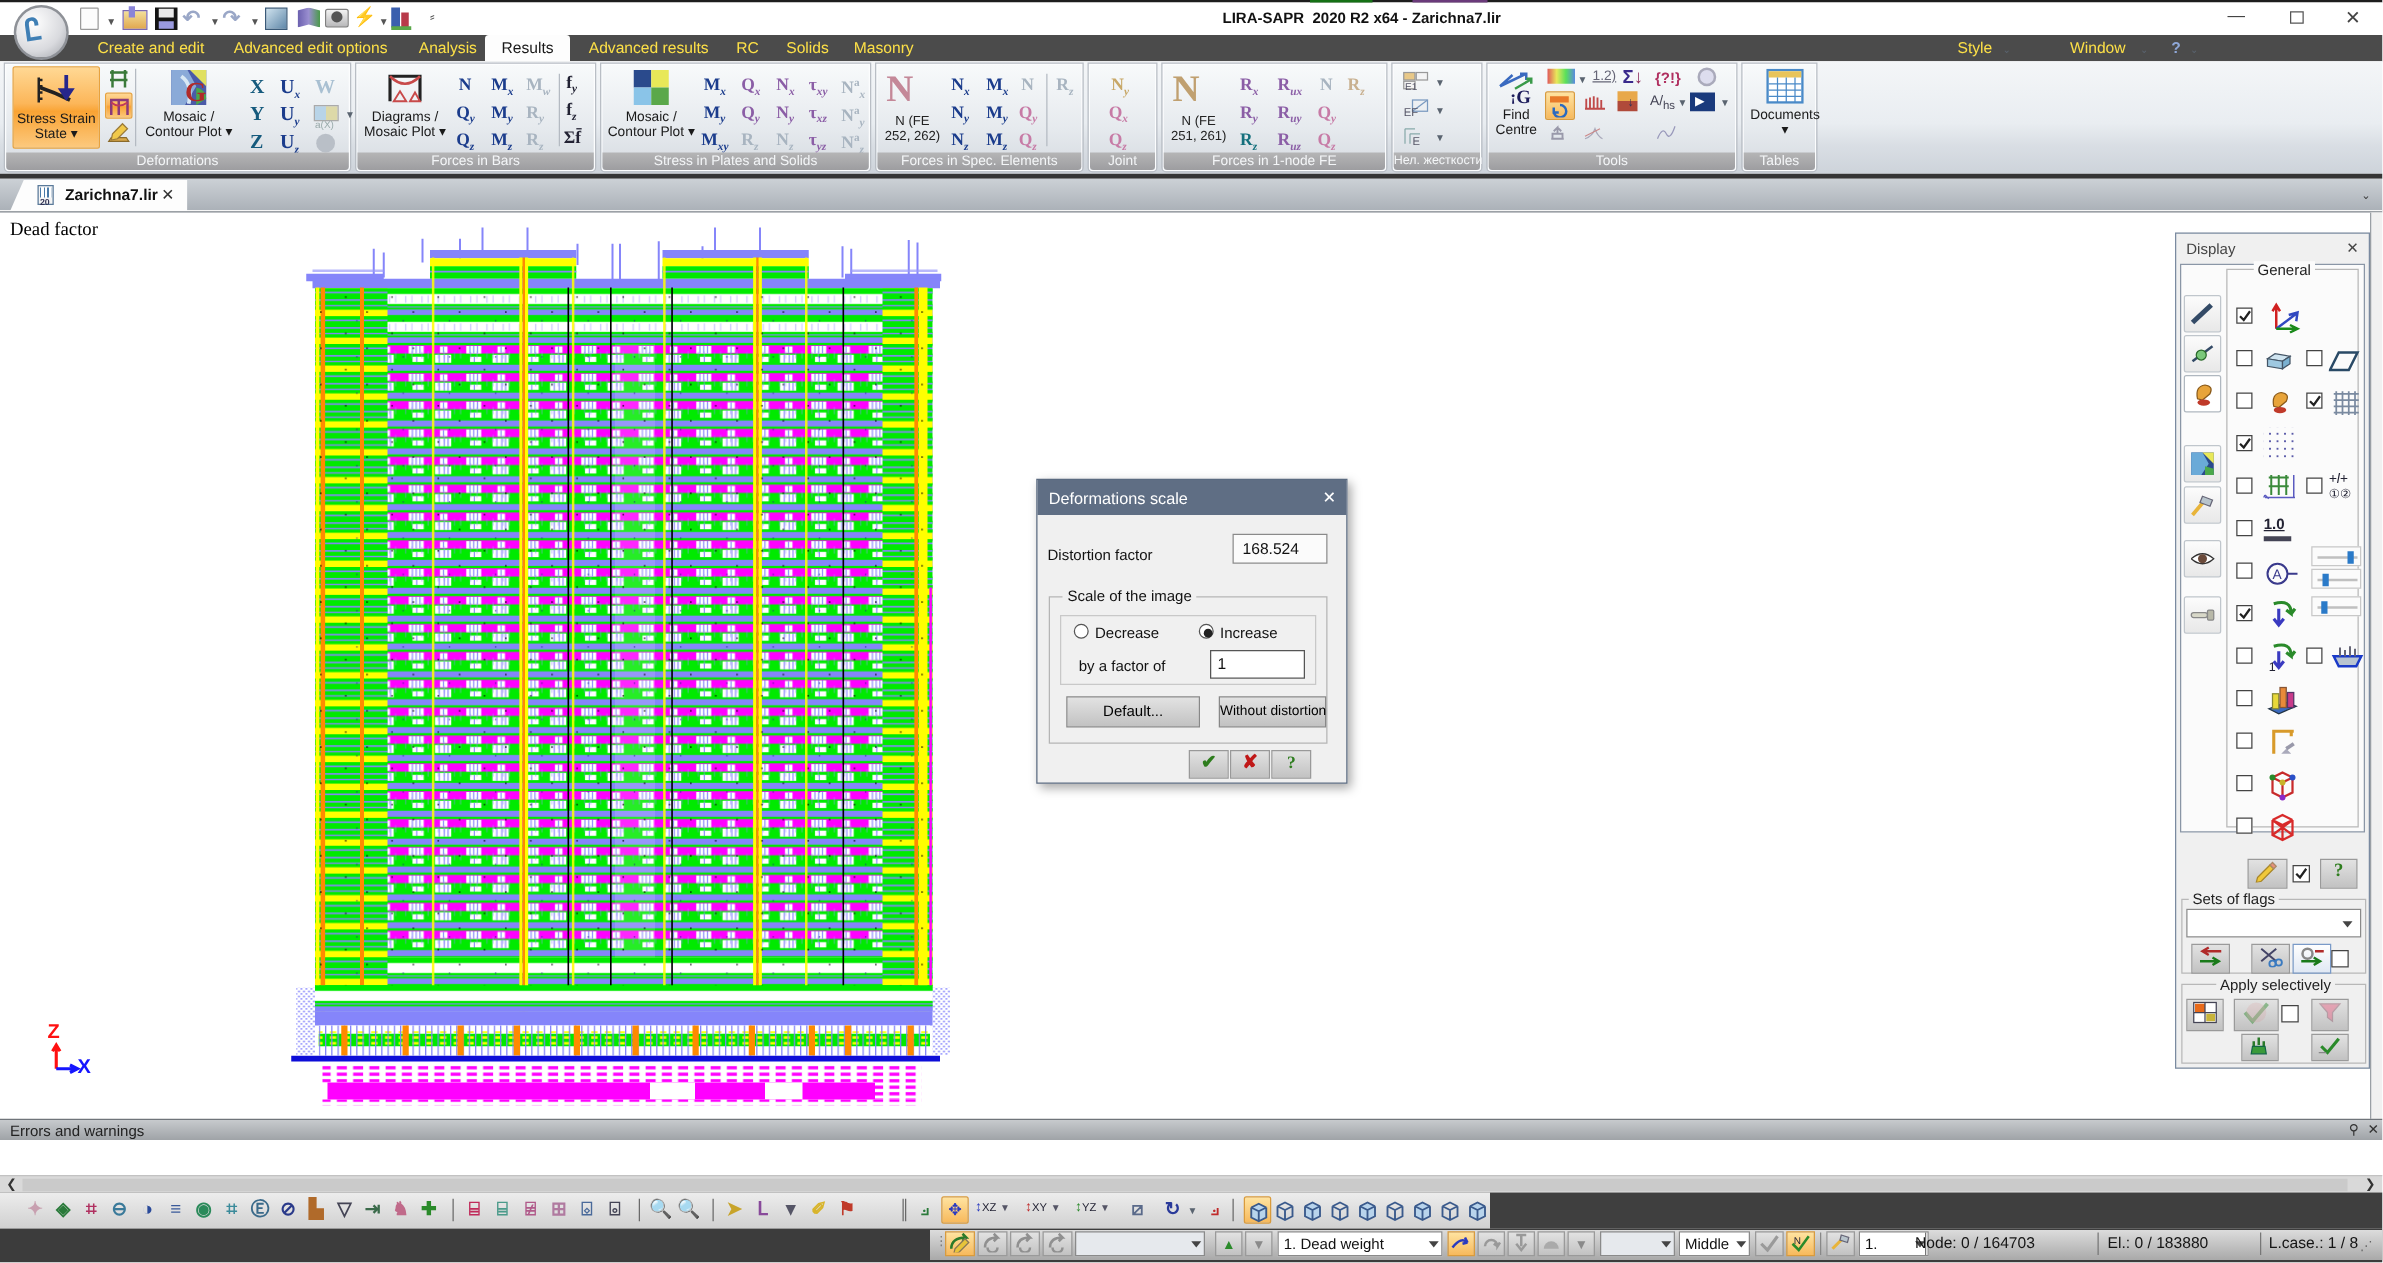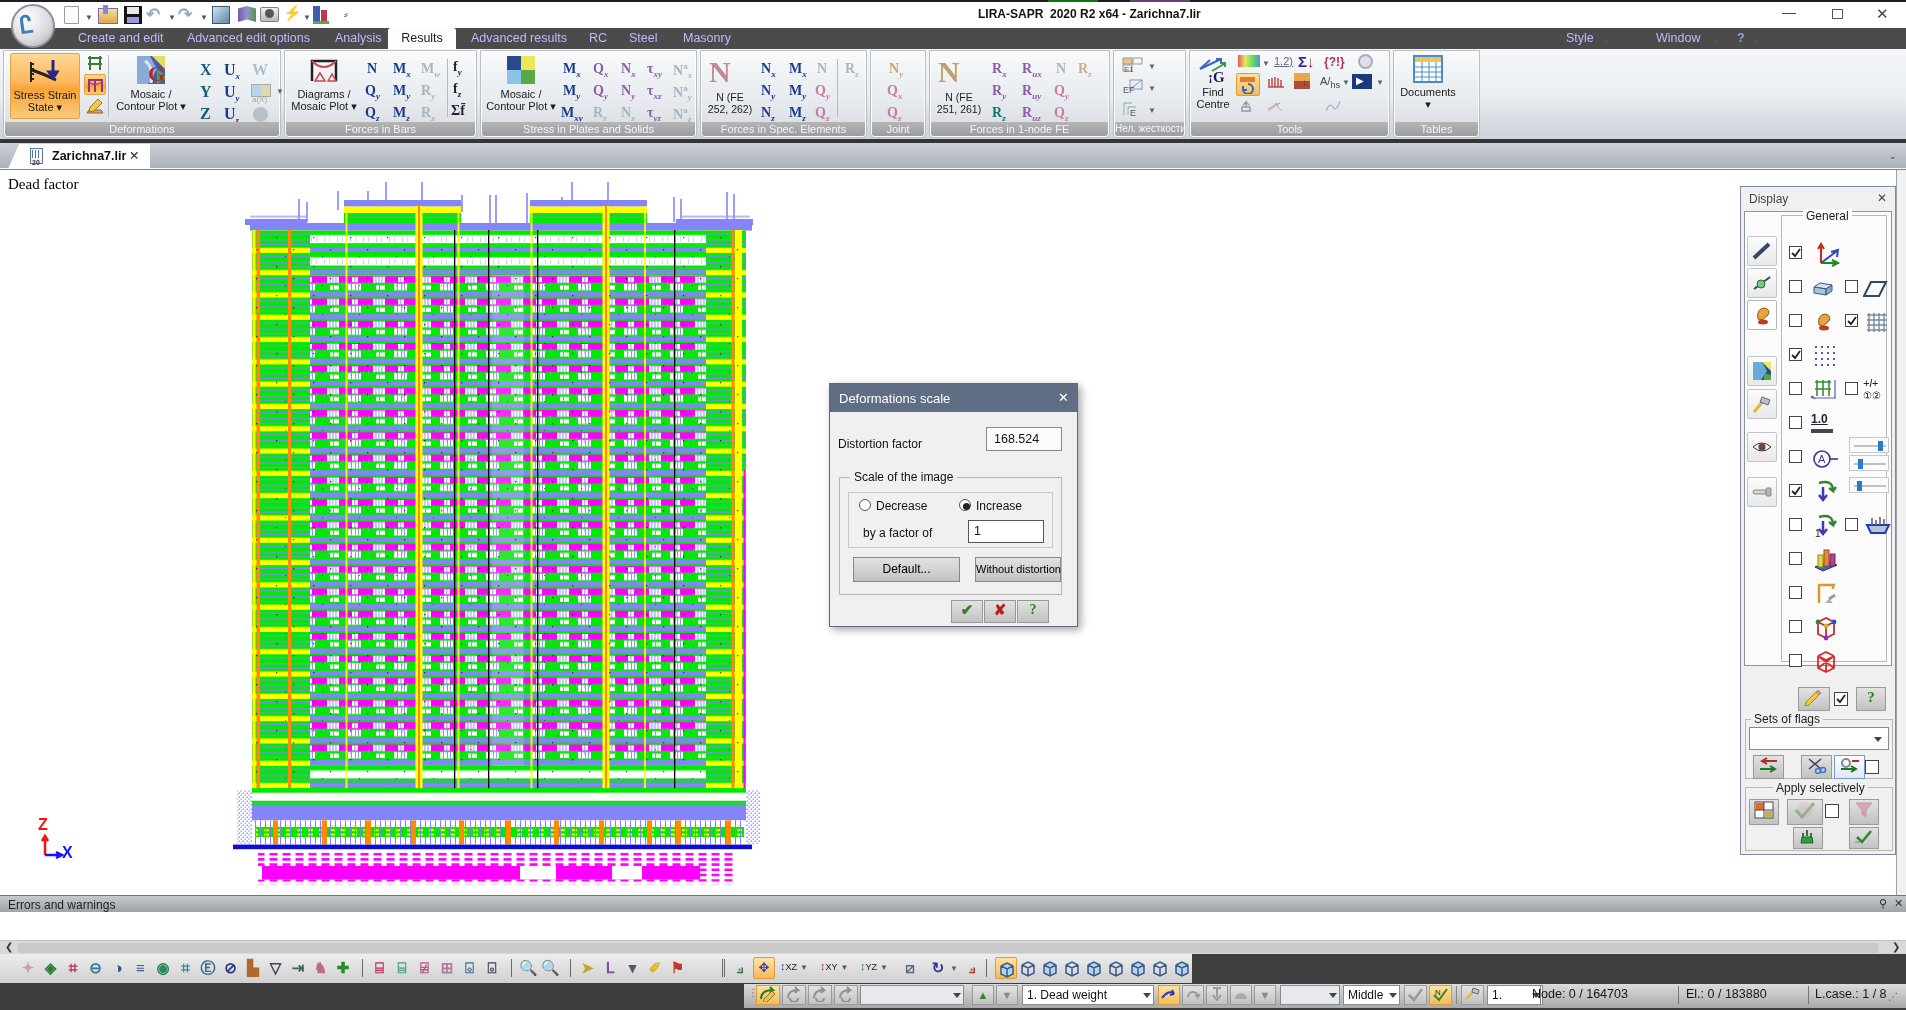--- a/index.html
+++ b/index.html
@@ -5,21 +5,21 @@
 html,body{width:1906px;height:1010px;overflow:hidden;font-family:"Liberation Sans",sans-serif;background:#fff}
 .abs{position:absolute}
 #app{position:relative;width:1906px;height:1010px;background:#fff}
 
 #topstrip{left:0;top:0;width:1906px;height:2px;background:#1d1d1d}
 #titlebar{left:0;top:2px;width:1906px;height:26px;background:#ffffff}
 #title{left:978px;top:7px;font-size:12px;font-weight:bold;color:#111}
 .winbtn{top:8px;font-size:14px;color:#444;font-weight:400}
 
 #tabrow{left:0;top:28px;width:1906px;height:21px;background:#4b4b4b}
-.rtab{position:absolute;top:3px;font-size:12.5px;color:#c4b5fd}
+.rtab{position:absolute;top:3px;font-size:12.5px;color:#fde047}
 #acttab{left:388px;top:0px;width:68px;height:21px;background:#fdfdfd;border-radius:3px 3px 0 0;text-align:center;font-size:12.5px;color:#1a1a1a;padding-top:3px}
 
 #ribbon{left:0;top:49px;width:1906px;height:90px;background:linear-gradient(#f4f6f8,#e9edf1 55%,#d9dee4 75%,#cdd3da)}
 .rgroup{position:absolute;top:1px;height:88px;background:linear-gradient(#f8fafb,#e6eaee 60%,#d5dae0);border:1px solid #b9bec5;border-radius:0 0 4px 4px;box-shadow:inset 0 0 0 1px #fcfdfe}
 .glabel{position:absolute;left:1px;right:1px;bottom:1px;height:14px;background:linear-gradient(#b5b5b6,#9d9da0);color:#f4f6f8;font-size:11px;text-align:center;border-radius:0 0 3px 3px;line-height:14px}
 .bigbtn{position:absolute;top:2px;height:70px;text-align:center;font-size:11px;color:#1a1a1a;line-height:12px}
 .bigbtn .bic{display:block;margin:2px auto 3px}
 .orange{background:linear-gradient(#ffd894,#fcb659 45%,#f9a334 55%,#fcc97e);border:1px solid #e8a23d;border-radius:2px}
 .sym{position:absolute;font-family:"Liberation Serif",serif;font-weight:bold;font-size:14px}
 .sym sub{font-size:9px;font-style:italic}
@@ -87,21 +87,21 @@
 <div class="abs" style="left:313px;top:21px;width:16px;height:3px;background:#5aa84a"></div>
 <div class="abs" style="left:344px;top:8px;font-size:11px;color:#555">⸗</div>
 
 <div class="abs" id="tabrow">
 <div class="abs rtab" style="left:78px">Create and edit</div>
 <div class="abs rtab" style="left:187px">Advanced edit options</div>
 <div class="abs rtab" style="left:335px">Analysis</div>
 <div class="abs" id="acttab">Results</div>
 <div class="abs rtab" style="left:471px">Advanced results</div>
 <div class="abs rtab" style="left:589px">RC</div>
-<div class="abs rtab" style="left:629px">Steel</div>
+<div class="abs rtab" style="left:629px">Solids</div>
 <div class="abs rtab" style="left:683px">Masonry</div>
 <div class="abs rtab" style="left:1566px">Style</div>
       <div class="abs rtab dd" style="left:1602px;top:7px">⌄</div>
 <div class="abs rtab" style="left:1656px">Window</div>
       <div class="abs rtab dd" style="left:1712px;top:7px">⌄</div>
 <div class="abs rtab" style="left:1737px;color:#8fa8d8;font-weight:bold">?</div>
       <div class="abs rtab dd" style="left:1752px;top:7px">⌄</div>
 </div>
 
 <div class="abs" id="ribbon">
@@ -297,21 +297,21 @@
  <div class="abs" style="left:76px;top:48px;width:18px;height:14px"><svg width="18" height="14">
             <path d="M2 12 q6 -2 8 -8 q2 6 6 8" stroke="#aab" fill="none"></path>
             <path d="M2 10 l12 -6" stroke="#c88" fill="none"></path>
           </svg></div>
  <div class="abs" style="left:134px;top:48px;width:18px;height:14px"><svg width="18" height="14">
             <path d="M2 12 q4 -10 7 -4 q3 6 7 -6" stroke="#99b" fill="none"></path>
           </svg></div>
  <div class="glabel">Tools</div>
 </div>
 
-<div class="rgroup" style="left:1393px;width:87px">
+<div class="rgroup" style="left:1393px;width:61px">
  <div class="bigbtn" style="left:2px;width:64px">
   <svg class="bic" width="30" height="28">
             <rect x="1" y="1" width="28" height="26" fill="#fff" stroke="#4a8ac8" stroke-width="2"></rect>
             <rect x="2" y="2" width="26" height="5" fill="#e8c45a"></rect>
             <path d="M2 12 h26 M2 17 h26 M2 22 h26 M9 7 v20 M16 7 v20 M23 7 v20" stroke="#4a8ac8"></path>
           </svg>
   Documents<br>▾</div>
  <div class="glabel">Tables</div>
 </div>
 </div>

